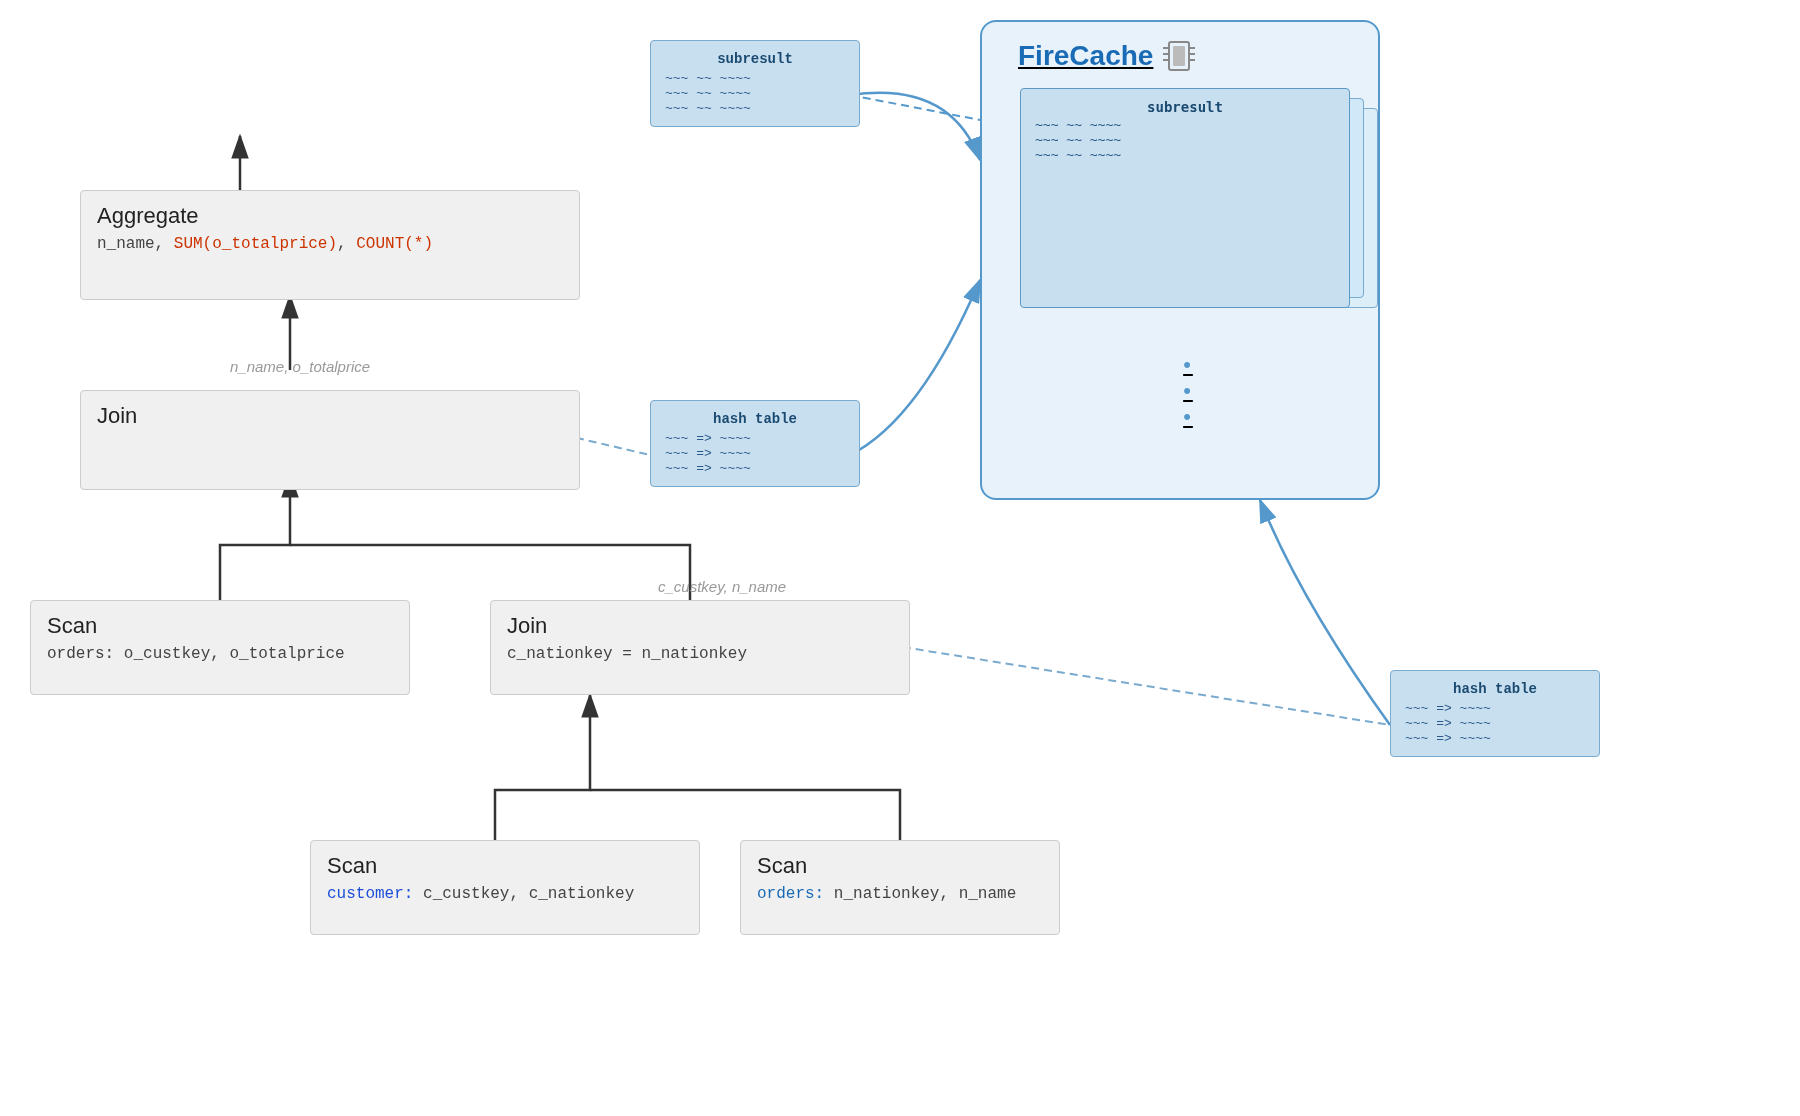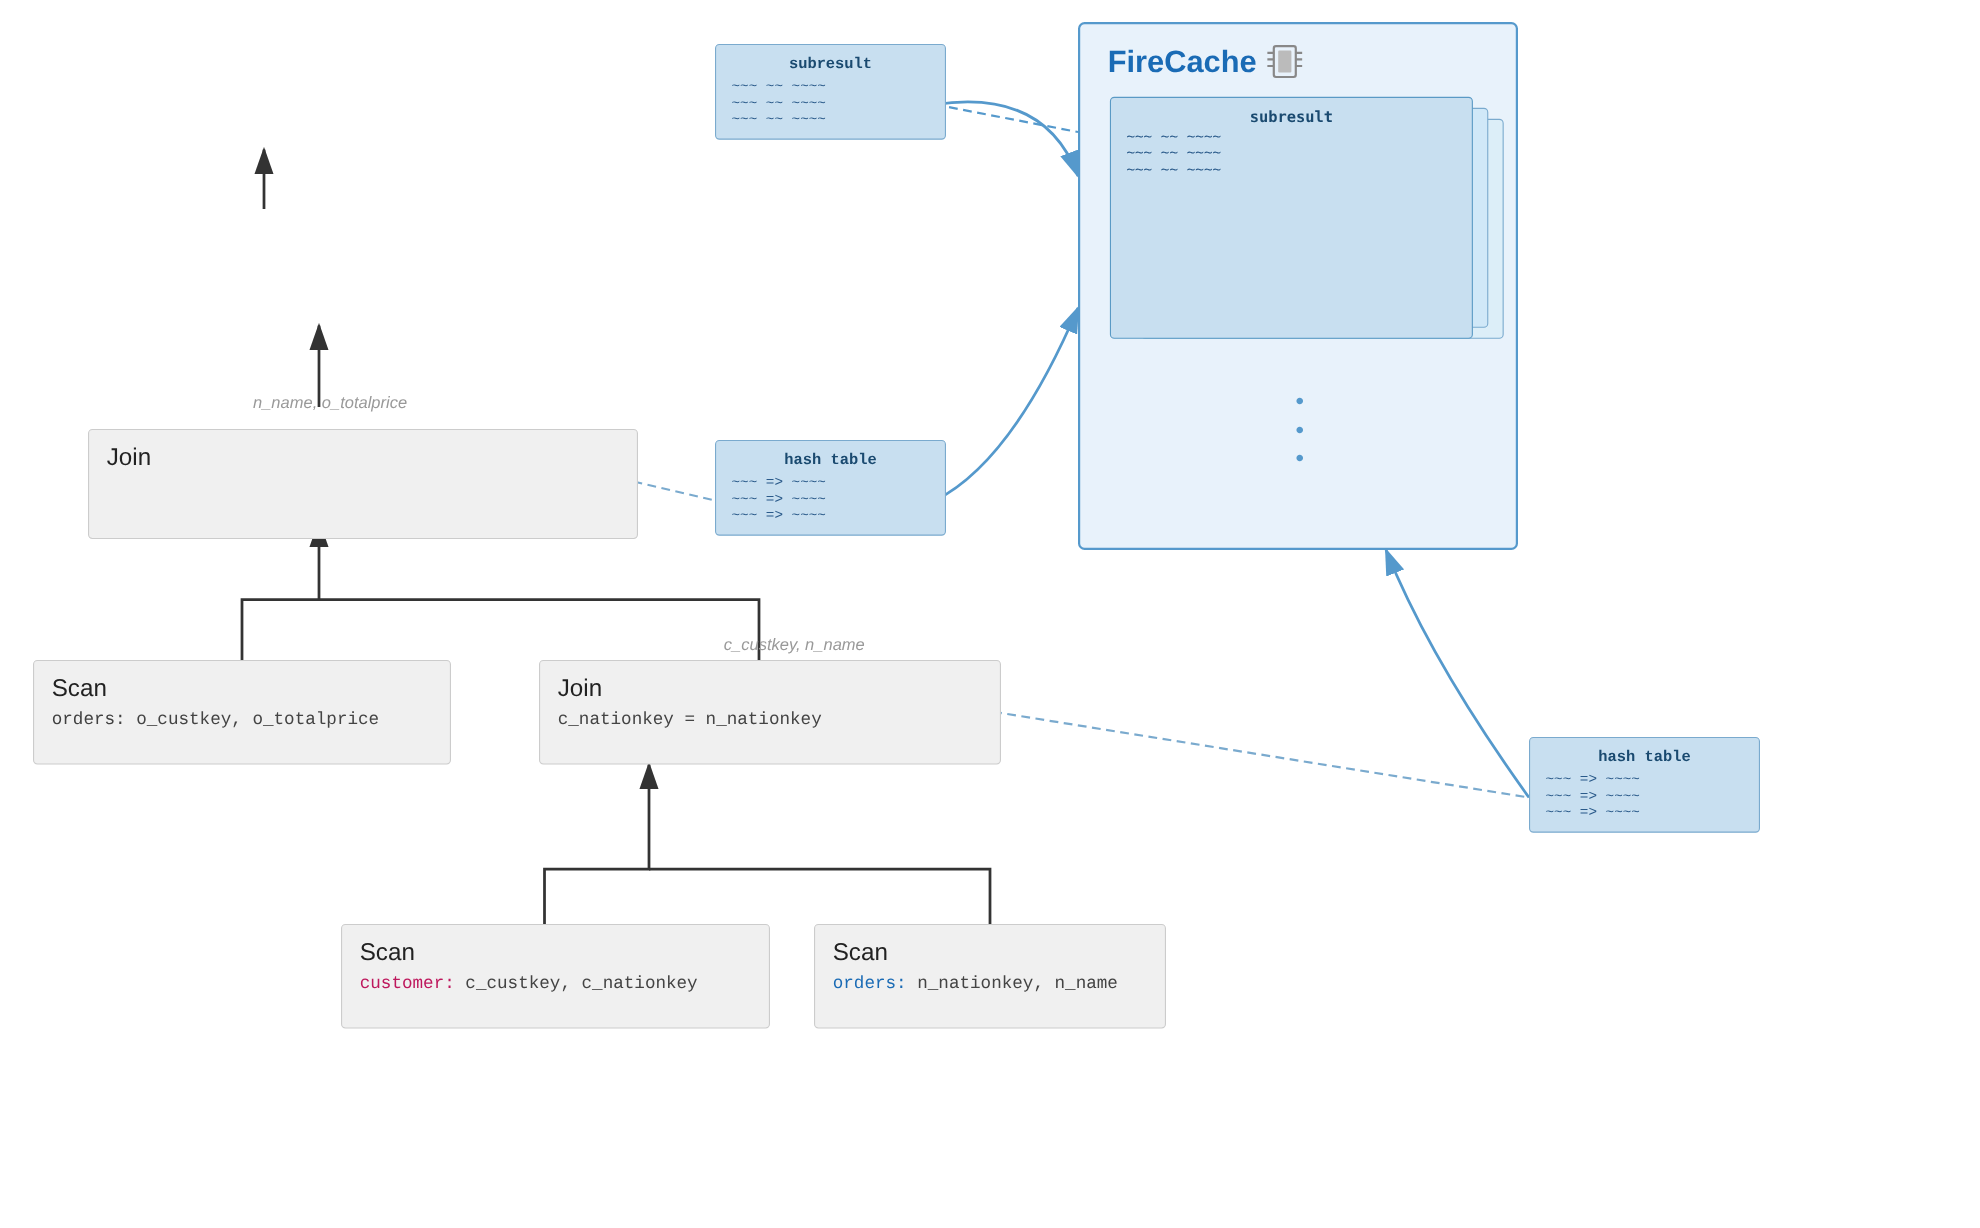--- a/index.html
+++ b/index.html
@@ -33,23 +33,24 @@
     .node-body {
       font-size: 16px;
       color: #444;
       font-family: 'Courier New', monospace;
     }
 
     
     .firecache-container {
       position: absolute;
       border: 2.5px solid #5599cc;
-      border-radius: 6px;
+      border-radius: 16px;
       background: #e8f2fb;
-      padding: 16px 20px 20px 25px;
+      padding: 16px 20px 20px 36px;
+      text-decoration: underline;
     }
     .firecache-title {
       font-size: 28px;
       font-weight: 700;
       color: #1a6bb5;
       display: flex;
       align-items: center;
       gap: 10px;
       margin-bottom: 14px;
     }
@@ -145,20 +146,26 @@
     <line x1="500" y1="420" x2="650" y2="455" stroke="#7aaace" stroke-width="2" stroke-dasharray="8,5"></line>
 
     <path d="M 850 455 Q 920 420 980 280" fill="none" stroke="#5599cc" stroke-width="2.5" marker-end="url(#arrowBlue)"></path>
 
     <line x1="890" y1="645" x2="1390" y2="725" stroke="#7aaace" stroke-width="2" stroke-dasharray="8,5"></line>
 
     <path d="M 1390 725 Q 1300 600 1260 500" fill="none" stroke="#5599cc" stroke-width="2.5" marker-end="url(#arrowBlue)"></path>
   </svg>
 
 
+  <div class="node" style="left:80px; top:190px; width:500px; height:110px;">
+    <div class="node-title">Aggregate</div>
+    <div class="node-body">
+      n_name, <span style="color:#cc3300;">SUM(o_totalprice)</span>, <span style="color:#cc3300;">COUNT(*)</span>
+    </div>
+  </div>
 
   <div class="flow-label" style="left:230px; top:358px;">
     <span>n_name, o_totalprice</span>
   </div>
 
   <div class="node" style="left:80px; top:390px; width:500px; height:100px;">
     <div class="node-title">Join</div>
   </div>
 
   <div class="node" style="left:30px; top:600px; width:380px; height:95px;">
@@ -173,21 +180,21 @@
   </div>
 
   <div class="node" style="left:490px; top:600px; width:420px; height:95px;">
     <div class="node-title">Join</div>
     <div class="node-body">c_nationkey = n_nationkey</div>
   </div>
 
   <div class="node" style="left:310px; top:840px; width:390px; height:95px;">
     <div class="node-title">Scan</div>
     <div class="node-body">
-      <span style="color:#be185d;text-align:right;">customer:</span> c_custkey, c_nationkey
+      <span style="color:#1d4ed8;text-align:right;">customer:</span> c_custkey, c_nationkey
     </div>
   </div>
 
   <div class="node" style="left:740px; top:840px; width:320px; height:95px;">
     <div class="node-title">Scan</div>
     <div class="node-body">
       <span style="color:#1a6bb5;">orders:</span> n_nationkey, n_name
     </div>
   </div>
 

